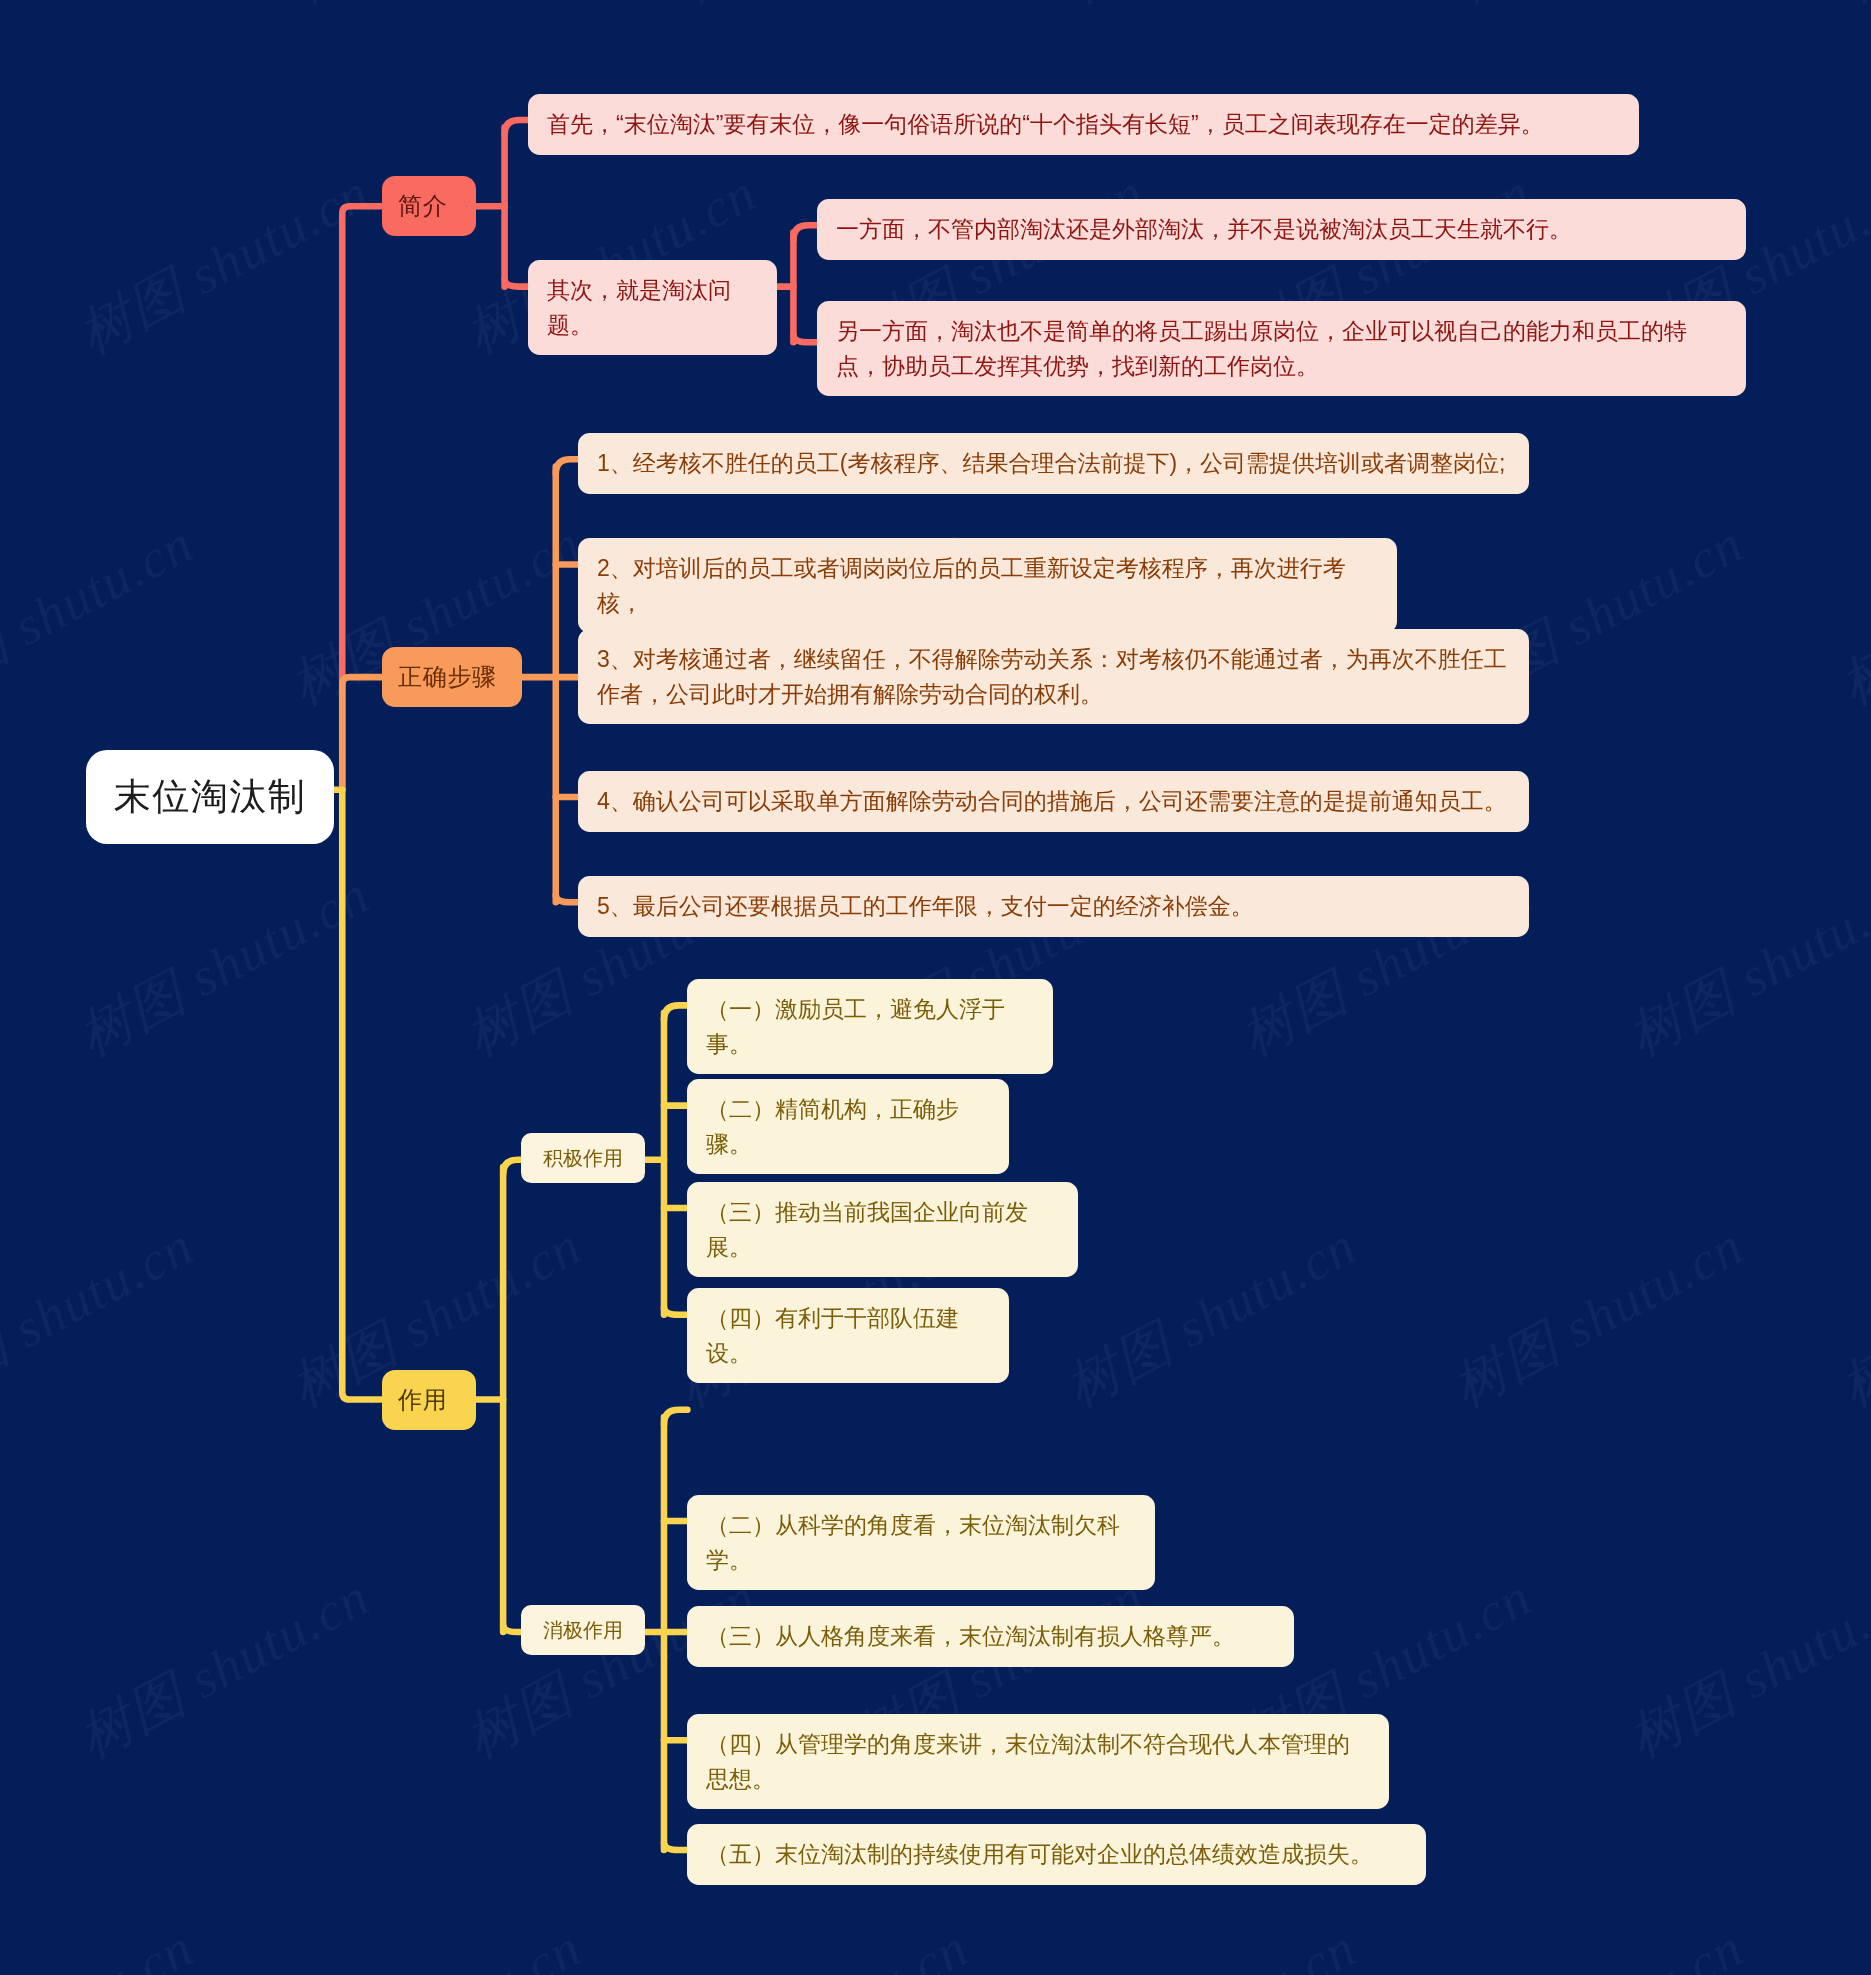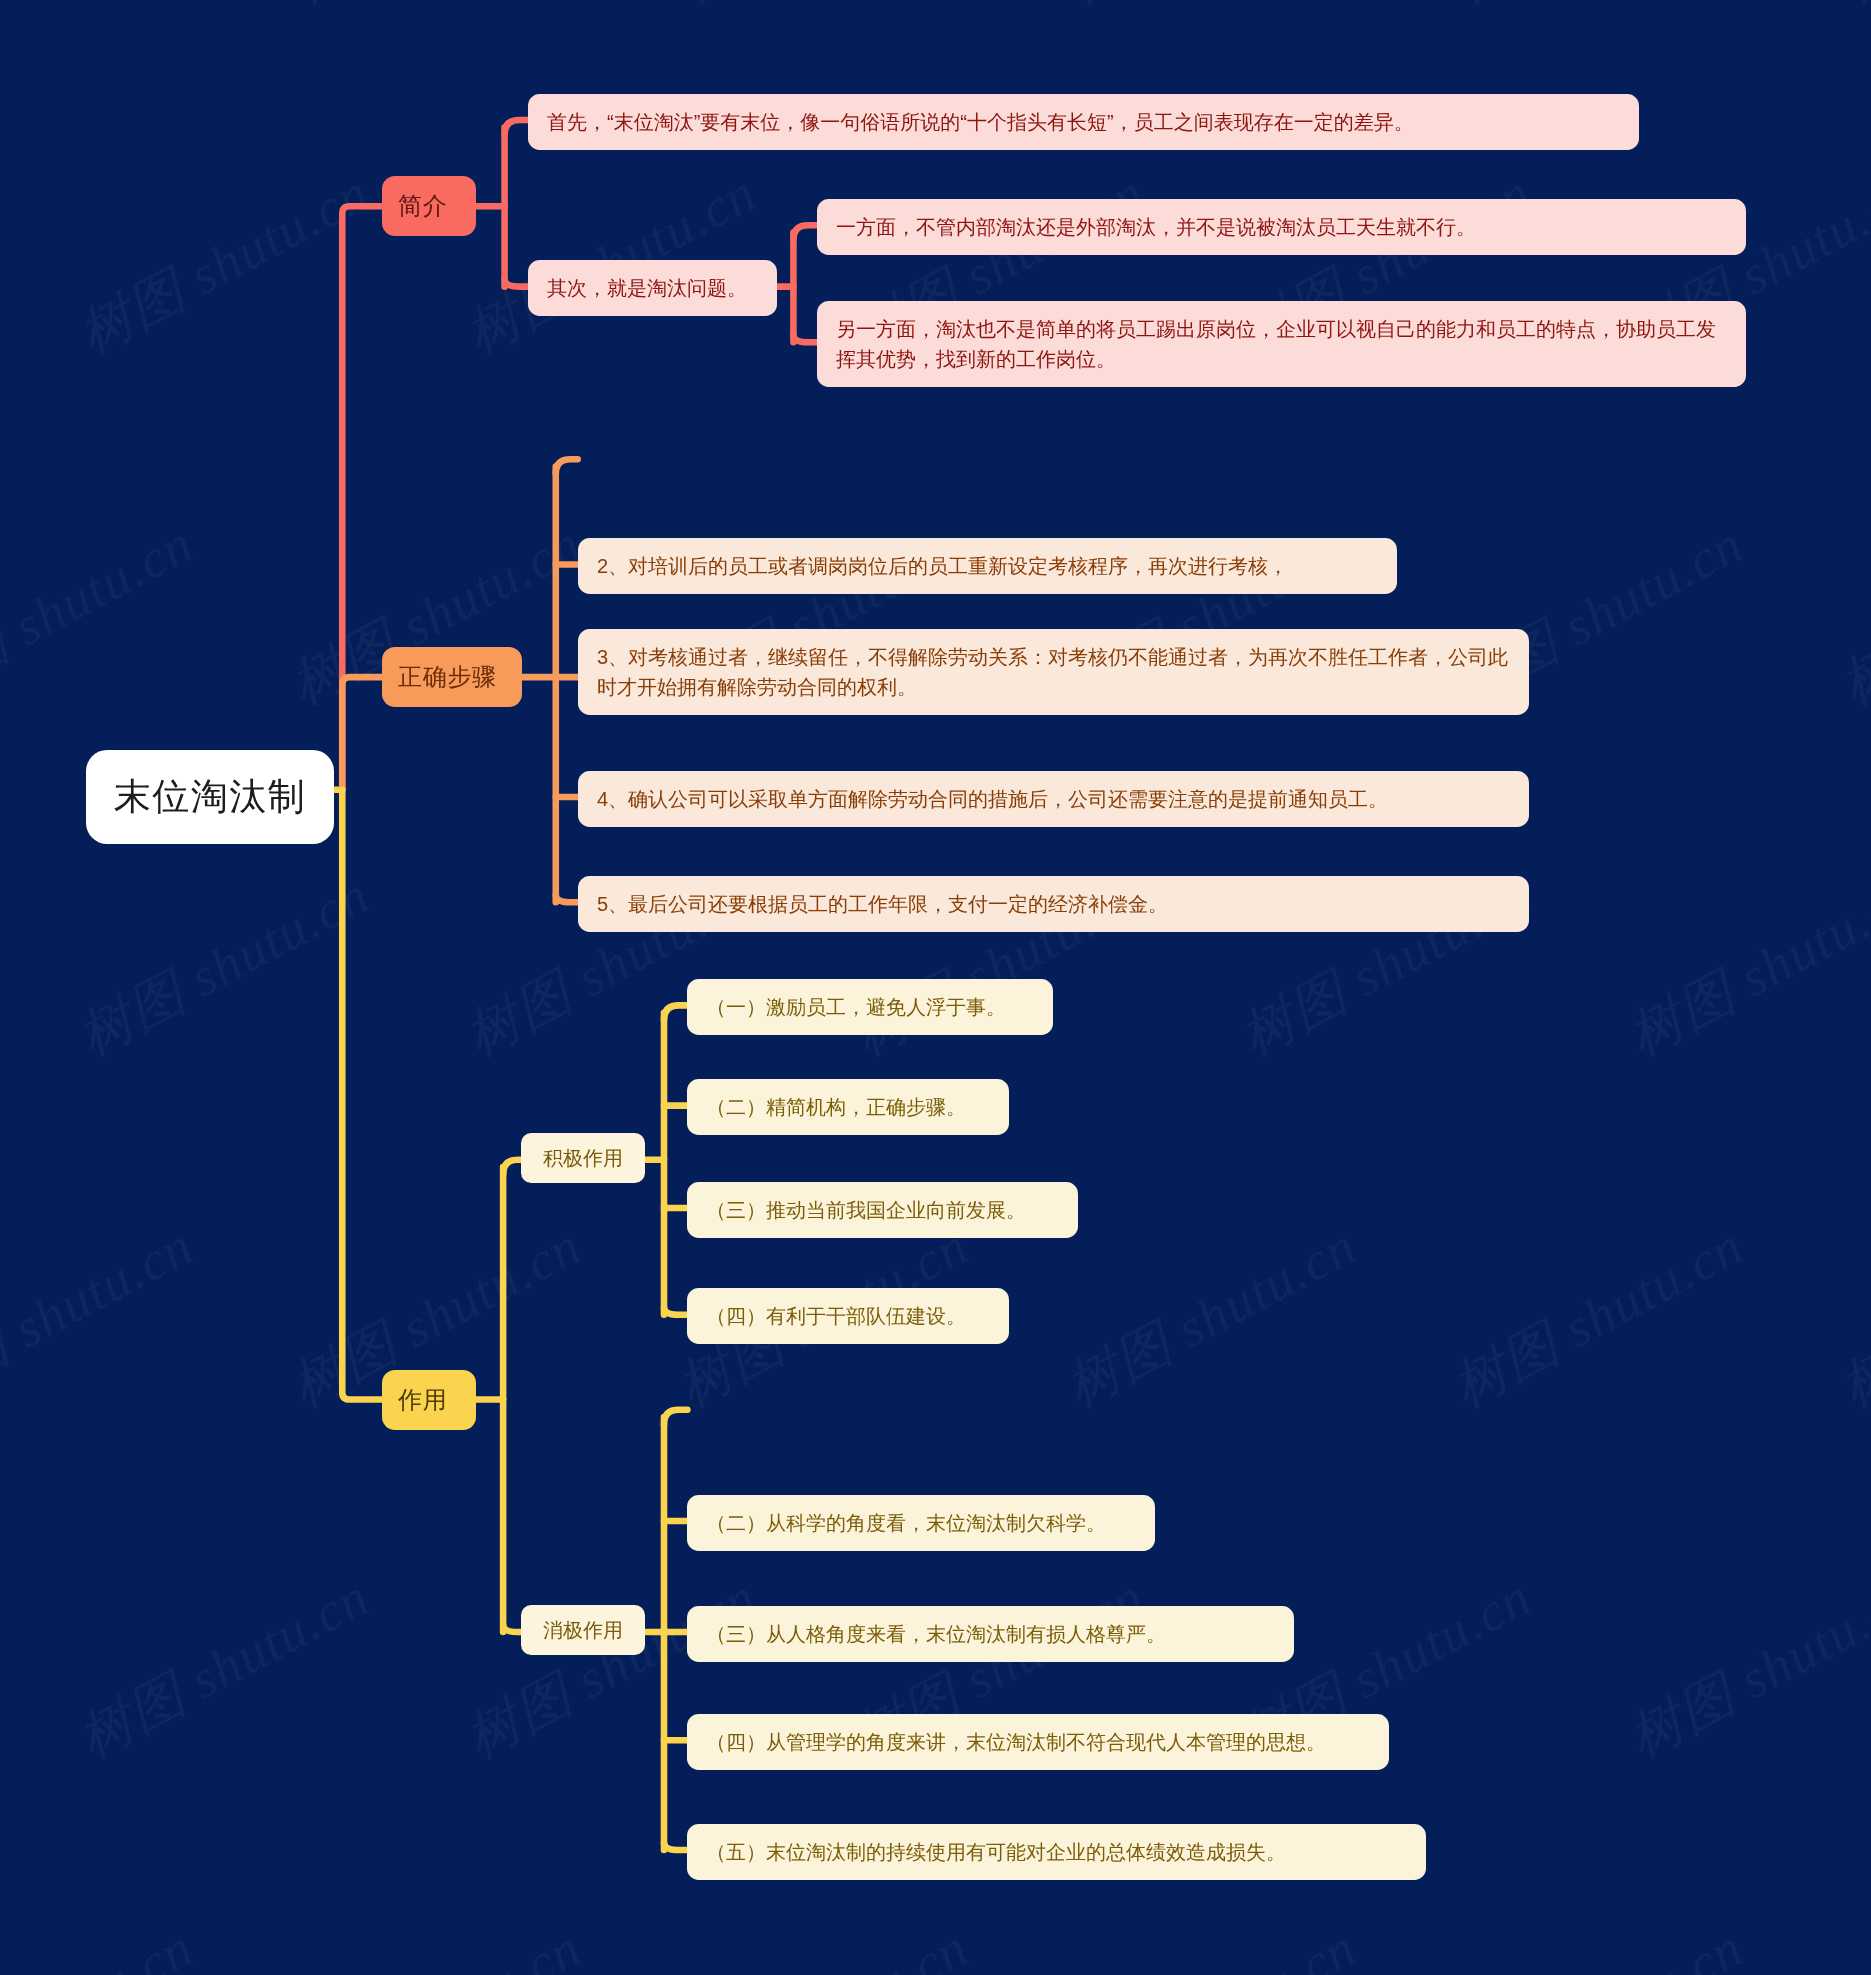--- a/index.html
+++ b/index.html
@@ -105,21 +105,21 @@
     justify-content: center;
   }
   .sub-head .node-text {
     color: #7a5c08;
     font-size: 20px;
     text-align: center;
   }
 
   
   .leaf { padding: 13px 19px; border-radius: 11.7px; }
-  .leaf .node-text { font-size: 20px; }
+  .leaf .node-text { font-size: 23px; }
 
   .leaf-pink   { background: #fbdcd9; }
   .leaf-pink   .node-text { color: #8f1410; }
   .leaf-peach  { background: #fae8da; }
   .leaf-peach  .node-text { color: #8a3c05; }
   .leaf-cream  { background: #fbf4db; }
   .leaf-cream  .node-text { color: #7c5d07; }
 </style>
 </head>
 <body>
@@ -241,20 +241,23 @@
   </div>
 
   <div class="node leaf leaf-pink" style="left:817px; top:301px; width:929px;">
     <span class="node-text">另一方面，淘汰也不是简单的将员工踢出原岗位，企业可以视自己的能力和员工的特点，协助员工发挥其优势，找到新的工作岗位。</span>
   </div>
 
   <div class="node branch-head bh-orange">
     <span class="node-text">正确步骤</span>
   </div>
 
+  <div class="node leaf leaf-peach" style="left:578px; top:433px; width:951px;">
+    <span class="node-text">1、经考核不胜任的员工(考核程序、结果合理合法前提下)，公司需提供培训或者调整岗位;</span>
+  </div>
 
   <div class="node leaf leaf-peach" style="left:578px; top:538px; width:819px;">
     <span class="node-text">2、对培训后的员工或者调岗岗位后的员工重新设定考核程序，再次进行考核，</span>
   </div>
 
   <div class="node leaf leaf-peach" style="left:578px; top:629px; width:951px;">
     <span class="node-text">3、对考核通过者，继续留任，不得解除劳动关系：对考核仍不能通过者，为再次不胜任工作者，公司此时才开始拥有解除劳动合同的权利。</span>
   </div>
 
   <div class="node leaf leaf-peach" style="left:578px; top:771px; width:951px;">

